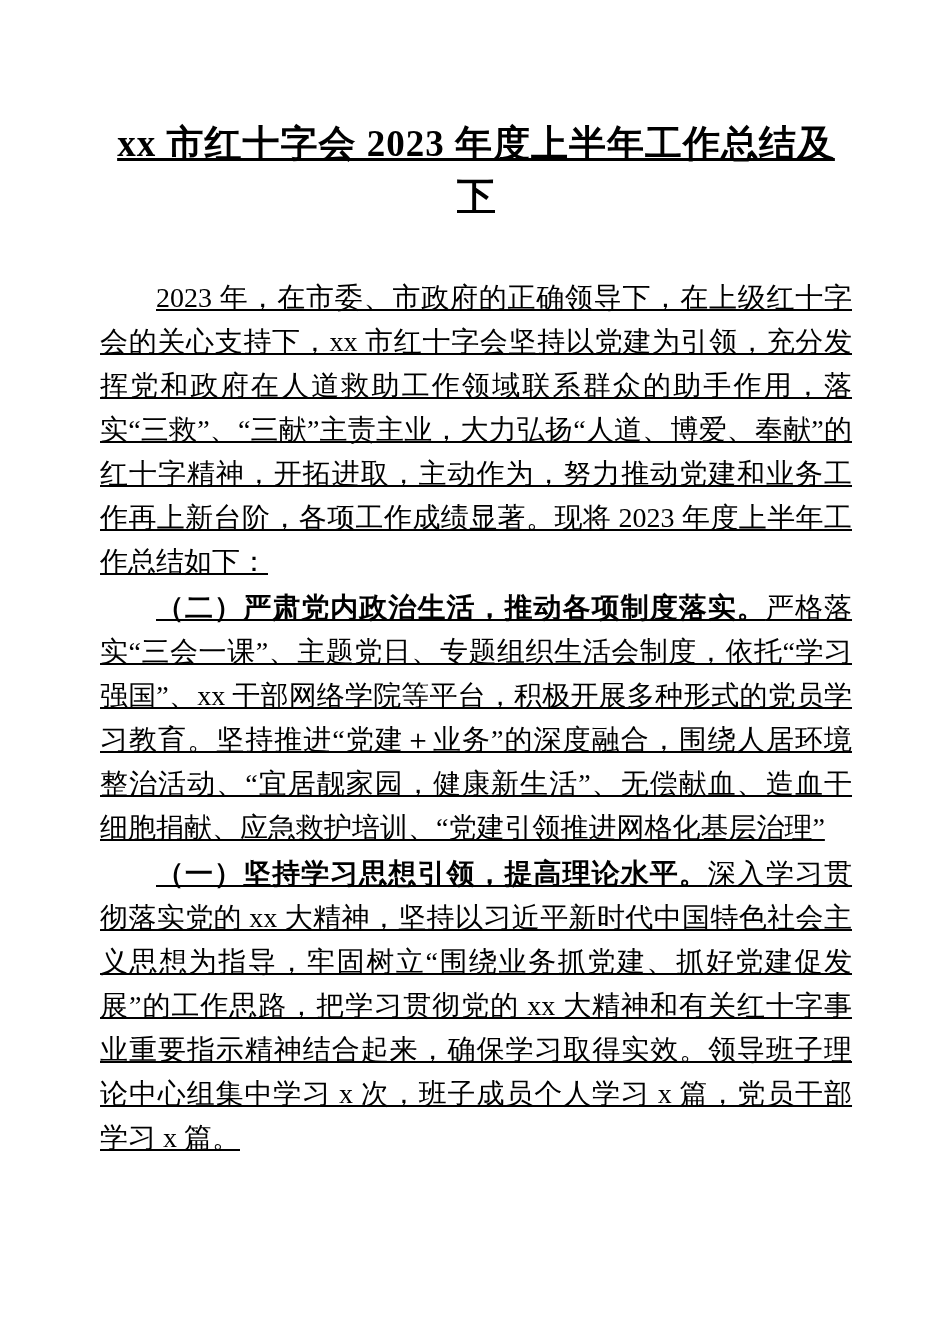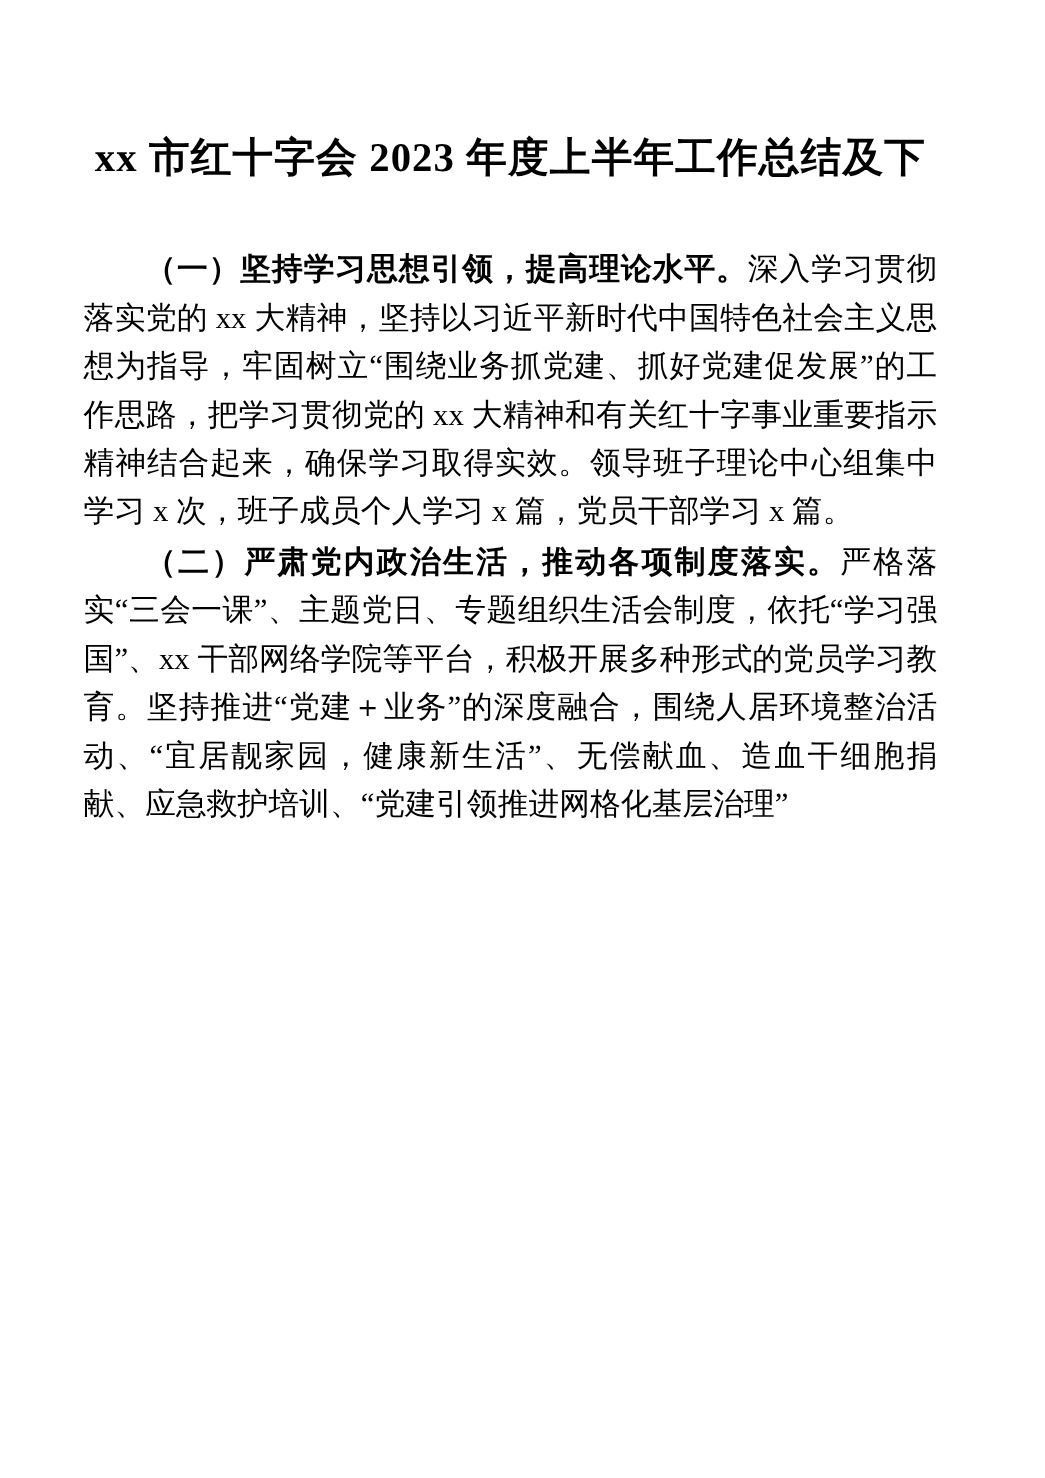--- a/index.html
+++ b/index.html
@@ -11,21 +11,22 @@
     position: relative;
     width: 950px;
     height: 1344px;
     background: #ffffff;
     color: #000000;
     overflow: hidden;
     box-sizing: border-box;
   }
   .content {
     box-sizing: border-box;
-    padding: 118px 98px 0 76px; 
+    padding: 118px 98px 0 100px; 
+    text-decoration: underline;
   }
   .doc-title {
     font-family: "Liberation Serif", "DejaVu Serif", serif;
     font-weight: 700;
     font-size: 37px;
     line-height: 52px;
     text-align: center;
     margin: 0 0 54px 0;
     letter-spacing: 1px;
   }
@@ -54,20 +55,21 @@
   }
 </style>
 </head>
 <body>
 
 <div class="page">
   <div class="content">
 
     <h1 class="doc-title"><span>xx 市红十字会 2023 年度上半年工作总结及下</span><br></h1>
 
+    <p class="body-para">2023 年，在市委、市政府的正确领导下，在上级红十字会的关心支持下，xx 市红十字会坚持以党建为引领，充分发挥党和政府在人道救助工作领域联系群众的助手作用，落实“三救”、“三献”主责主业，大力弘扬“人道、博爱、奉献”的红十字精神，开拓进取，主动作为，努力推动党建和业务工作再上新台阶，各项工作成绩显著。现将 2023 年度上半年工作总结如下：</p>
 
 
+    <p class="body-para"><span class="lead-sentence">（二）严肃党内政治生活，推动各项制度落实。</span><span>严格落实“三会一课”、主题党日、专题组织生活会制度，依托“学习强国”、xx 干部网络学院等平台，积极开展多种形式的党员学习教育。坚持推进“党建＋业务”的深度融合，围绕人居环境整治活动、“宜居靓家园，健康新生活”、无偿献血、造血干细胞捐献、应急救护培训、“党建引领推进网格化基层治理”</span></p>
+
     <p class="body-para"><span class="lead-sentence">（一）坚持学习思想引领，提高理论水平。</span><span>深入学习贯彻落实党的 xx 大精神，坚持以习近平新时代中国特色社会主义思想为指导，牢固树立“围绕业务抓党建、抓好党建促发展”的工作思路，把学习贯彻党的 xx 大精神和有关红十字事业重要指示精神结合起来，确保学习取得实效。领导班子理论中心组集中学习 x 次，班子成员个人学习 x 篇，党员干部学习 x 篇。</span></p>
-
-    <p class="body-para"><span class="lead-sentence">（二）严肃党内政治生活，推动各项制度落实。</span><span>严格落实“三会一课”、主题党日、专题组织生活会制度，依托“学习强国”、xx 干部网络学院等平台，积极开展多种形式的党员学习教育。坚持推进“党建＋业务”的深度融合，围绕人居环境整治活动、“宜居靓家园，健康新生活”、无偿献血、造血干细胞捐献、应急救护培训、“党建引领推进网格化基层治理”</span></p>
 
   </div>
 </div>
 
 </body></html>

